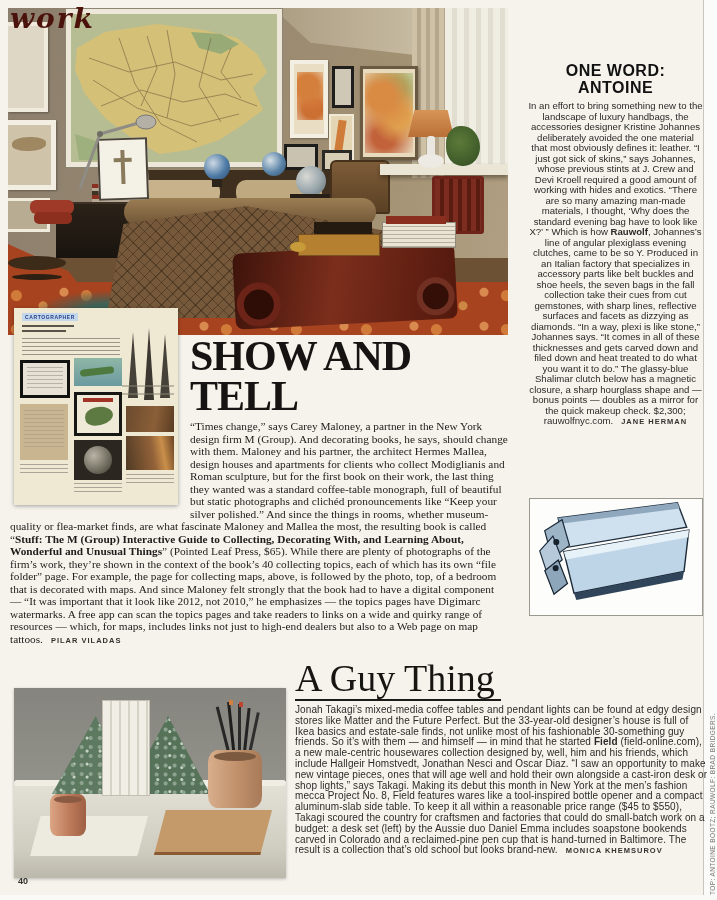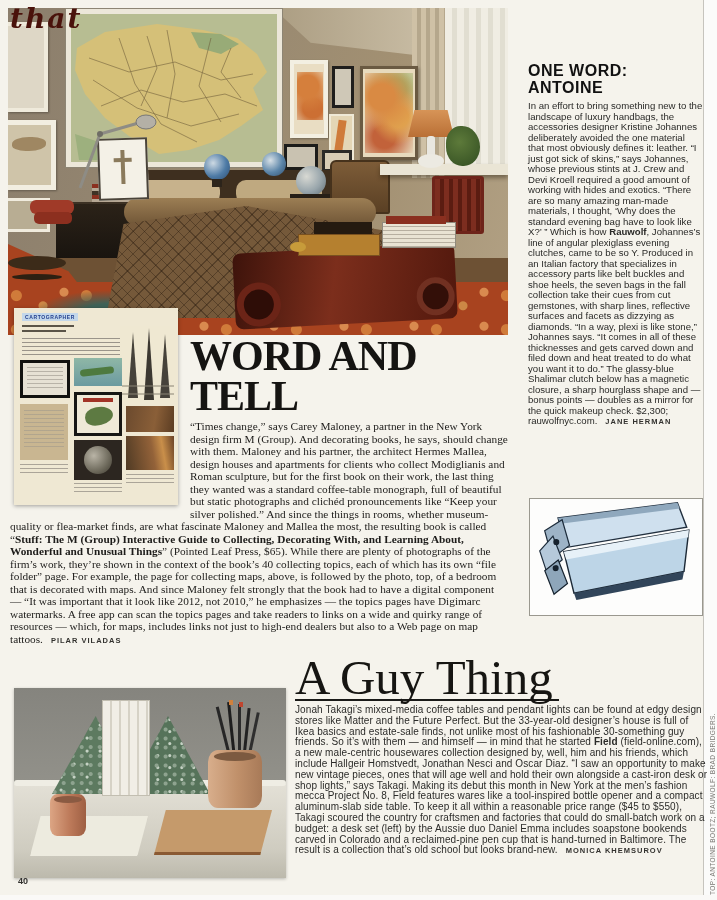--- a/index.html
+++ b/index.html
@@ -30,31 +30,31 @@
   
   .st{left:10px;top:336px;width:498px;z-index:2;color:#1d1c1a;}
   .st-spacer{float:left;width:180px;height:174px;}
   .st h1{margin:0;font-family:"Liberation Serif",serif;font-weight:bold;font-size:42px;
          line-height:40px;letter-spacing:-1px;color:#151412;}
   .st p{margin:4px 0 0 0;font-family:"Liberation Serif",serif;font-size:11.3px;line-height:12.5px;text-align:left;}
   .byline{font-family:"Liberation Sans",sans-serif;font-size:7.5px;font-weight:bold;
           letter-spacing:1px;color:#33322f;margin-left:8px;}
 
   
-  .pl{left:528px;top:62px;width:175px;color:#2a2a28;z-index:2;}
+  .pl{left:528px;top:62px;width:175px;text-align:center;color:#2a2a28;z-index:2;}
   .pl h2{margin:0;font-size:16px;line-height:17px;letter-spacing:.5px;color:#111;}
   .pl p{margin:5px 0 0 0;font-size:9.6px;line-height:10.5px;}
 
   
   .clutchbox{left:529px;top:498px;width:172px;height:116px;background:#fdfdfc;
              border:1px solid #9a988f;z-index:2;}
 
   
   .gt{left:295px;top:658px;width:413px;color:#2b2b29;z-index:2;}
-  .gt h1{margin:0;font-family:"Liberation Serif",serif;font-weight:normal;font-size:49px;
+  .gt h1{margin:0;font-family:"Liberation Serif",serif;font-weight:normal;font-size:38px;
          line-height:40px;color:#161512;display:inline-block;border-bottom:2px solid #1a1a18;padding:0 6px 1px 0;}
   .gt p{margin:4px 0 0 0;font-size:10px;line-height:10.8px;letter-spacing:.1px;}
 
   
   .deskphoto{left:14px;top:688px;width:272px;height:190px;overflow:hidden;z-index:2;
              box-shadow:0 1px 3px rgba(0,0,0,.25);}
 
   .pageno{left:18px;top:876px;font-size:9px;font-weight:bold;color:#33322f;z-index:3;}
   .credit{right:1px;top:690px;height:205px;font-size:6.5px;color:#7b7974;letter-spacing:.4px;
           writing-mode:vertical-rl;transform:rotate(180deg);z-index:3;}
@@ -159,21 +159,21 @@
     </div>
     <div class="abs" style="left:282px;top:212px;width:168px;height:38px;">
       <div class="abs" style="left:92px;top:2px;width:72px;height:24px;background:repeating-linear-gradient(#e9e3d3 0 3px,#b7afa0 3px 4px);border:1px solid #8f897c;"></div>
       <div class="abs" style="left:96px;top:-4px;width:60px;height:8px;background:#8a2f1f;"></div>
       <div class="abs" style="left:8px;top:14px;width:80px;height:20px;background:#b5802f;border:1px solid #7a5120;"></div>
       <div class="abs" style="left:24px;top:2px;width:58px;height:12px;background:#241a10;"></div>
       <div class="abs" style="left:0;top:22px;width:16px;height:10px;background:#c79b3a;border-radius:50%;"></div>
     </div>
   </div>
 
-  <div class="abs remix">that</div>
+  <div class="abs remix">work</div>
 
   <div class="abs minibook">
     <div class="abs tab">CARTOGRAPHER</div>
     <div class="abs tline" style="left:8px;top:17px;width:52px;"></div>
     <div class="abs tline" style="left:8px;top:22px;width:44px;"></div>
     <div class="abs greek" style="left:8px;top:30px;width:100px;height:19px;"></div>
     <svg class="abs" style="right:2px;top:18px;" width="56" height="76" viewBox="0 0 56 76">
       <rect width="56" height="76" fill="#efe8d2"></rect>
       <path d="M8,72 L13,6 L18,72 Z" fill="#46423a"></path>
       <path d="M24,74 L29,2 L34,74 Z" fill="#3c3831"></path>
@@ -201,21 +201,21 @@
       <div class="abs" style="left:10px;top:6px;width:28px;height:28px;border-radius:50%;background:radial-gradient(circle at 35% 35%,#b9b4a6,#6e6a5c 60%,#3c382e);"></div>
     </div>
     <div class="abs" style="right:4px;top:128px;width:48px;height:34px;background:linear-gradient(80deg,#4f3a24,#936239 55%,#c98f4a 75%,#6b4326);"></div>
     <div class="abs greek" style="right:4px;top:166px;width:48px;height:12px;opacity:.8;"></div>
     <div class="abs greek" style="left:60px;top:175px;width:48px;height:10px;opacity:.8;"></div>
     <div class="abs greek" style="left:6px;top:156px;width:48px;height:10px;opacity:.8;"></div>
   </div>
 
   <div class="abs st">
     <div class="st-spacer"></div>
-    <h1>WORD AND TELL</h1>
+    <h1>SHOW AND TELL</h1>
     <p><span>“Times change,” says Carey Maloney, a partner in the New York design firm M (Group). And decorating books, he says, should change with them. Maloney and his partner, the architect Hermes Mallea, design houses and apartments for clients who collect Modiglianis and Roman sculpture, but for the first book on their work, the last thing they wanted was a standard coffee-table monograph, full of beautiful but static photographs and clichéd pronouncements like “Keep your silver polished.” And since the things in rooms, whether museum-quality or flea-market finds, are what fascinate Maloney and Mallea the most, the resulting book is called “</span><b>Stuff: The M (Group) Interactive Guide to Collecting, Decorating With, and Learning About, Wonderful and Unusual Things</b><span>” (Pointed Leaf Press, $65). While there are plenty of photographs of the firm’s work, they’re shown in the context of the book’s 40 collecting topics, each of which has its own “file folder” page. For example, the page for collecting maps, above, is followed by the photo, top, of a bedroom that is decorated with maps. And since Maloney felt strongly that the book had to have a digital component — “It was important that it look like 2012, not 2010,” he emphasizes — the topics pages have Digimarc watermarks. A free app can scan the topics pages and take readers to links on a wide and quirky range of resources — which, for maps, includes links not just to high-end dealers but also to a Web page on map tattoos.</span><span class="byline">PILAR VILADAS</span></p>
   </div>
 
   <div class="abs pl">
     <h2><span>ONE WORD:</span><br><span>ANTOINE</span></h2>
     <p><span>In an effort to bring something new to the landscape of luxury handbags, the accessories designer Kristine Johannes deliberately avoided the one material that most obviously defines it: leather. “I just got sick of skins,” says Johannes, whose previous stints at J. Crew and Devi Kroell required a good amount of working with hides and exotics. “There are so many amazing man-made materials, I thought, ‘Why does the standard evening bag have to look like X?’ ” Which is how </span><b>Rauwolf</b><span>, Johannes’s line of angular plexiglass evening clutches, came to be so Y. Produced in an Italian factory that specializes in accessory parts like belt buckles and shoe heels, the seven bags in the fall collection take their cues from cut gemstones, with sharp lines, reflective surfaces and facets as dizzying as diamonds. “In a way, plexi is like stone,” Johannes says. “It comes in all of these thicknesses and gets carved down and filed down and heat treated to do what you want it to do.” The glassy-blue Shalimar clutch below has a magnetic closure, a sharp hourglass shape and — bonus points — doubles as a mirror for the quick makeup check. $2,300; rauwolfnyc.com.</span><span class="byline">JANE HERMAN</span></p>
   </div>
 
   <div class="abs clutchbox">
     <svg width="170" height="114" viewBox="0 0 170 114">

